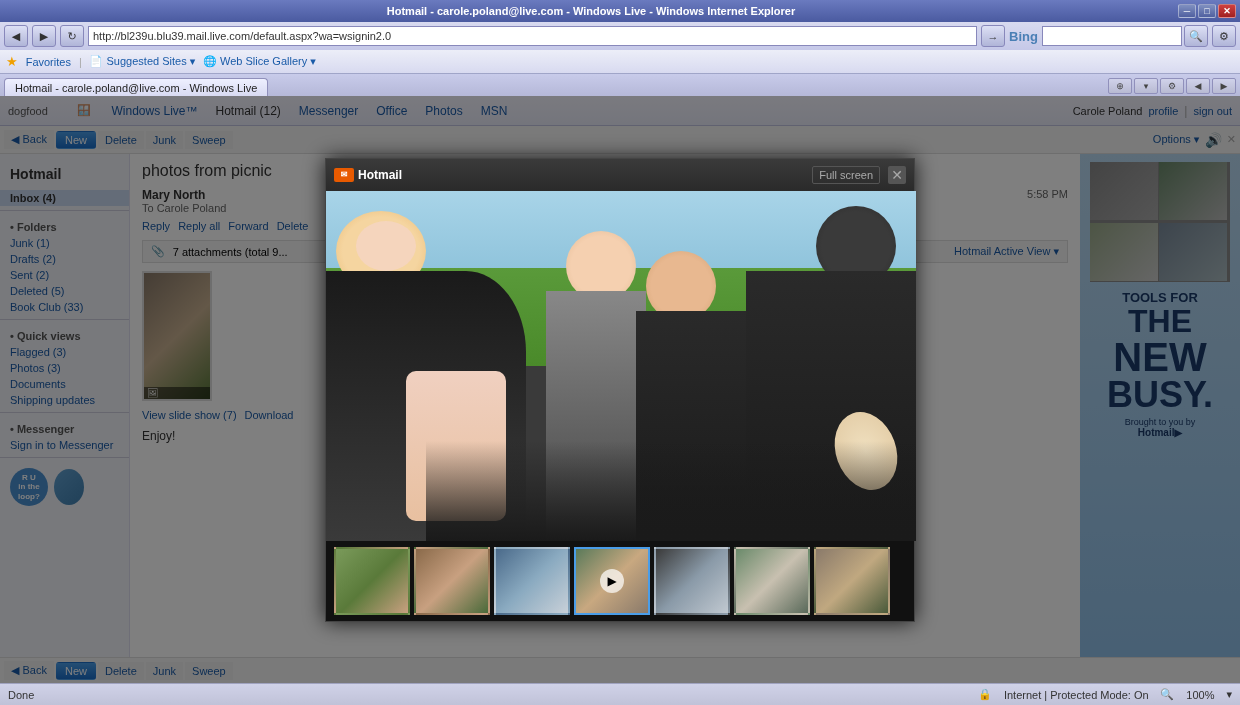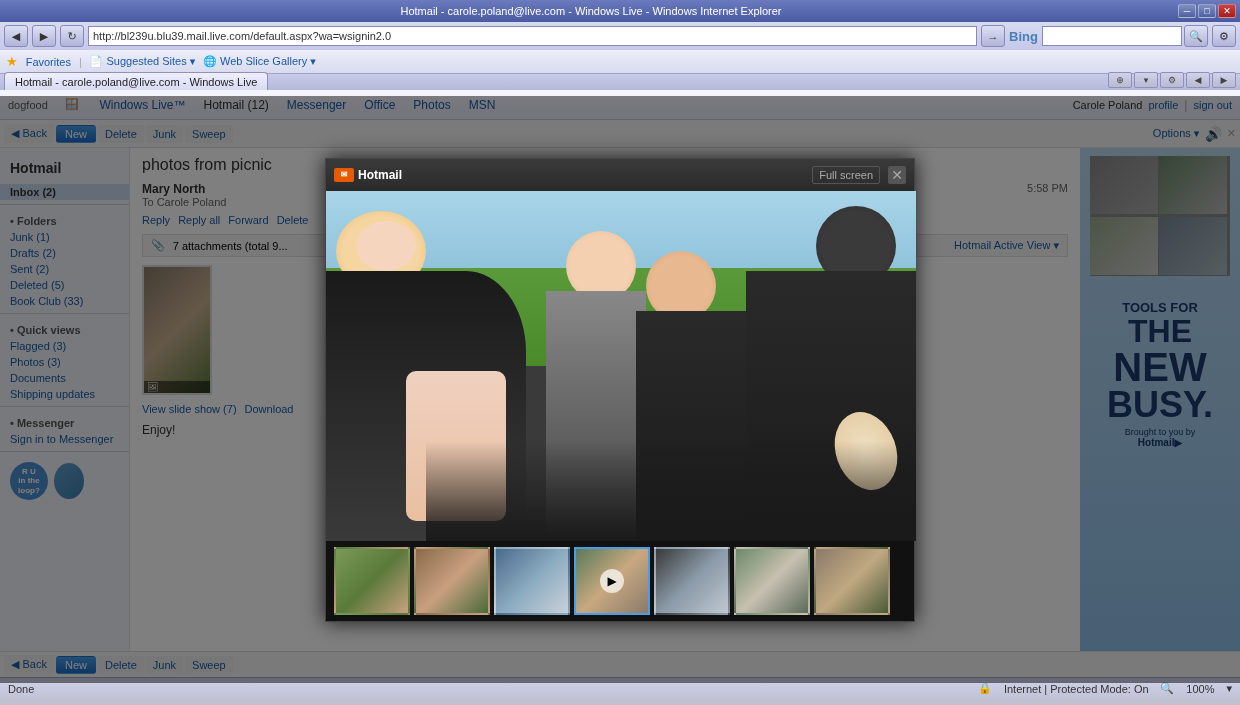--- a/index.html
+++ b/index.html
@@ -7,20 +7,21 @@
 
     
     .title-bar {
       background: linear-gradient(to bottom, #6a7abf, #4a5aa0);
       height: 22px;
       display: flex;
       align-items: center;
       padding: 0 4px;
       color: white;
       font-size: 11px;
+      font-weight: bold;
     }
     .title-bar-text { flex: 1; text-align: center; }
     .title-bar-controls { display: flex; gap: 2px; }
     .title-btn {
       width: 18px; height: 14px;
       border: 1px solid rgba(255,255,255,0.4);
       border-radius: 2px;
       background: linear-gradient(to bottom, #8090c0, #5060a0);
       color: white;
       font-size: 9px;
@@ -73,21 +74,21 @@
       padding: 0 6px;
       gap: 8px;
       border-bottom: 1px solid #a0a5c8;
       font-size: 11px;
     }
     .fav-item { color: #1a5ba8; cursor: pointer; display: flex; align-items: center; gap: 2px; }
     .fav-star { color: #f0a000; font-size: 13px; }
 
     .tab-bar {
       background: linear-gradient(to bottom, #c8cbea, #b5b8d8);
-      height: 16px;
+      height: 22px;
       display: flex; align-items: flex-end;
       padding-left: 4px;
       position: relative;
     }
     .browser-tab {
       background: linear-gradient(to bottom, #eef0ff, #d8daf2);
       border: 1px solid #9090bb;
       border-bottom: none;
       border-radius: 4px 4px 0 0;
       padding: 2px 10px;
@@ -250,21 +251,21 @@
     .email-body { font-size: 12px; color: #333; }
 
     
     .ad-sidebar {
       width: 160px;
       background: linear-gradient(to bottom, #b8d8f0, #90c0e8);
       padding: 8px;
       display: flex; flex-direction: column;
       align-items: center;
     }
-    .ad-tools { font-size: 13px; color: #1a3a6a; font-weight: bold; margin-top: 24px; }
+    .ad-tools { font-size: 13px; color: #1a3a6a; font-weight: bold; margin-top: 8px; }
     .ad-the { font-size: 32px; font-weight: bold; color: #1a3a6a; line-height: 1; }
     .ad-new { font-size: 40px; font-weight: bold; color: #1a3a6a; line-height: 1; }
     .ad-busy { font-size: 36px; font-weight: bold; color: #1a3a6a; line-height: 1; }
     .ad-brought { font-size: 9px; color: #1a3a6a; margin-top: 4px; text-align: center; }
     .ad-hotmail-link { font-size: 10px; color: #1a3a6a; font-weight: bold; cursor: pointer; }
 
     
     .status-bar {
       background: linear-gradient(to bottom, #d0d2e8, #c0c2d8);
       height: 22px;
@@ -379,21 +380,21 @@
     .thumb-color3 { background: linear-gradient(135deg, #4a6a8a, #8aaac0, #c8d0d8); }
     .thumb-color5 { background: linear-gradient(135deg, #3a3a3a, #8a9aa8, #c0c8d0); }
     .thumb-color6 { background: linear-gradient(135deg, #6a8a6a, #c8c0b0, #5a6a5a); }
     .thumb-color7 { background: linear-gradient(135deg, #8a7a6a, #c0a880, #4a5a3a); }
 
     .options-btn {
       font-size: 11px; color: #1a5ba8; cursor: pointer; margin-left: auto;
     }
     .wl-toolbar-right { margin-left: auto; display: flex; align-items: center; gap: 6px; }
 
-    .dogfood-tag { font-size: 11px; color: #555; margin-right: 8px; }
+    .dogfood-tag { font-size: 11px; color: #555; margin-right: 20px; }
 
     .contacts-area { padding: 4px 10px; }
     .contacts-item { font-size: 11px; color: #1a5ba8; cursor: pointer; padding: 1px 0; }
 
     
     .email-bottom-toolbar {
       background: #f5f5f5;
       height: 26px;
       display: flex; align-items: center;
       padding: 0 4px;
@@ -491,21 +492,21 @@
       <button class="hm-btn">Sweep</button>
       <span class="options-btn">Options ▾</span>
       <span style="margin-left:4px; font-size:14px; color:#555; cursor:pointer;">🔊</span>
       <span style="margin-left:2px; font-size:11px; color:#aaa; cursor:pointer;">✕</span>
     </div>
 
     <div class="main-content">
 
       <div class="sidebar">
         <div class="sidebar-header">Hotmail</div>
-        <div class="sidebar-item active">Inbox (2)</div>
+        <div class="sidebar-item active">Inbox (4)</div>
 
         <div class="sidebar-divider"></div>
         <div class="sidebar-section">• Folders</div>
         <div class="sidebar-item">Junk (1)</div>
         <div class="sidebar-item">Drafts (2)</div>
         <div class="sidebar-item">Sent (2)</div>
         <div class="sidebar-item">Deleted (5)</div>
         <div class="sidebar-item">Book Club (33)</div>
 
         <div class="sidebar-divider"></div>

